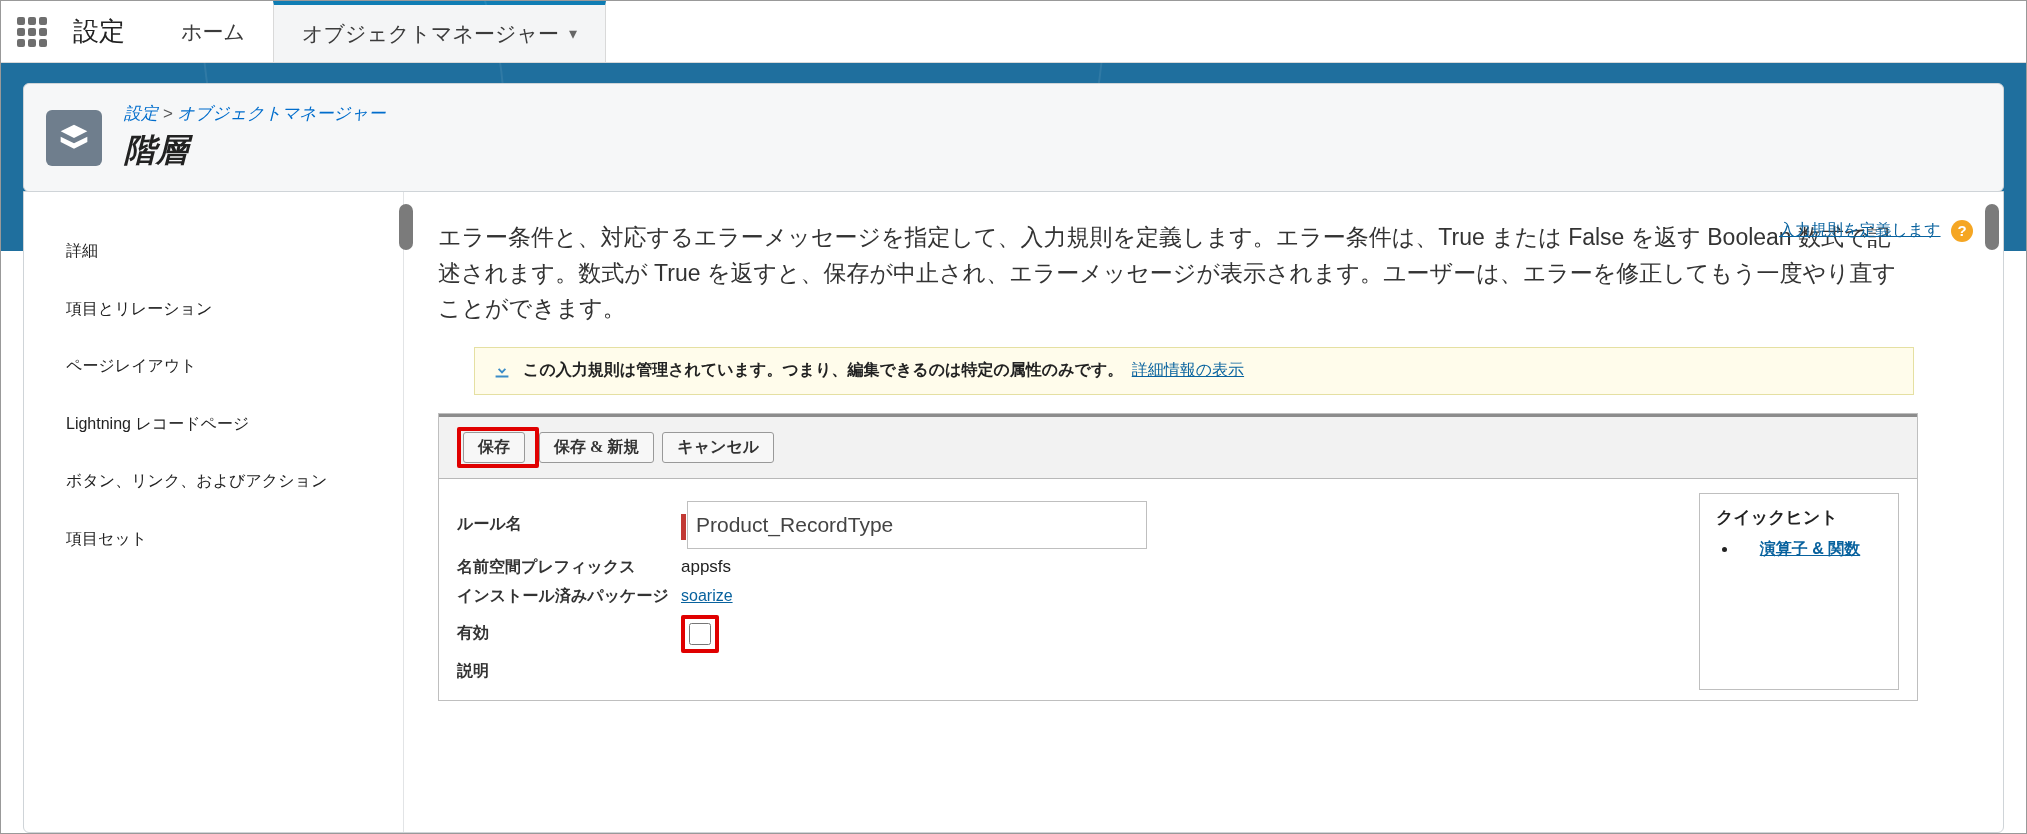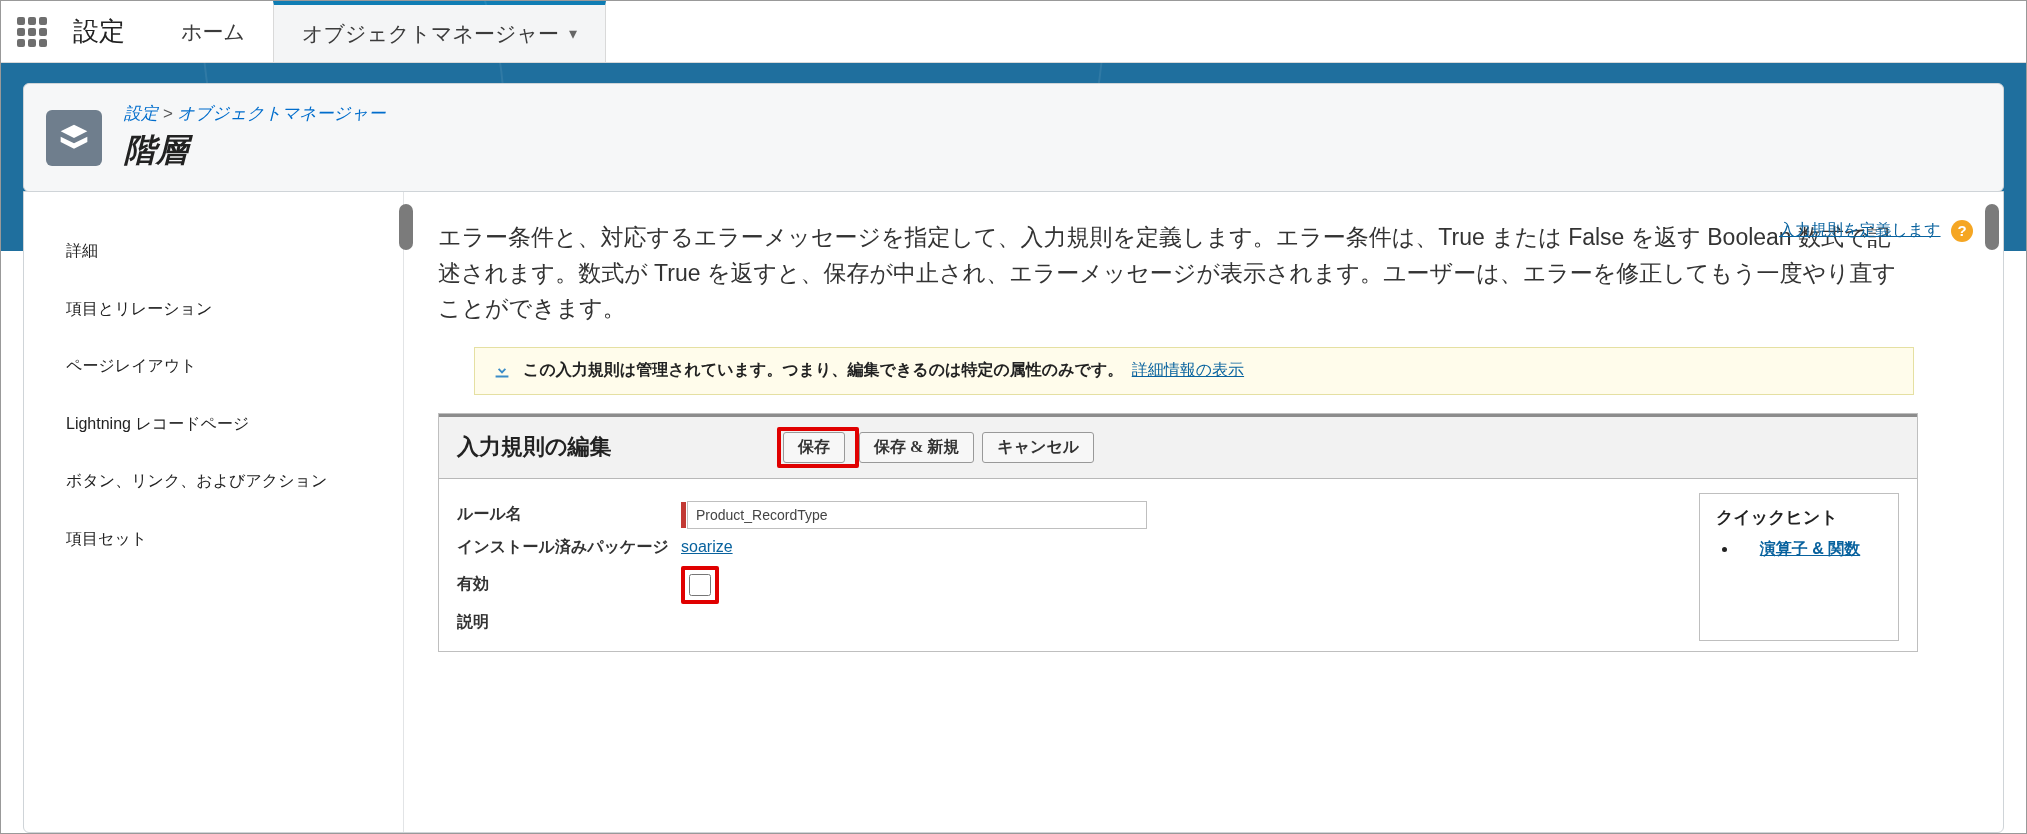--- a/index.html
+++ b/index.html
@@ -49,21 +49,21 @@
   .panel { border:1px solid #bfbfbf; margin-top:4px; max-width:1480px; }
   .panel-head { background:#f2f2f2; border-bottom:1px solid #b8b8b8; border-top:3px solid #8c8c8c; padding:10px 18px; display:flex; align-items:center; }
   .panel-head h2 { font-size:22px; font-weight:bold; flex:0 0 320px; }
   .btn { background:#f7f7f7; border:1px solid #999; border-radius:3px; padding:4px 14px; font-size:16px; font-weight:bold; color:#333; margin-right:8px; cursor:pointer;font-family:Liberation Serif, serif; }
   .frame-red { border:4px solid #e00000; padding:1px 2px; display:inline-block; border-radius:2px; }
 
   .panel-body { padding:14px 18px 10px 18px; display:flex;gap:44px; }
   .form-col { flex:1; }
   .form-row { display:flex; align-items:center; margin:8px 0; }
   .form-label { width:224px; font-weight:bold; font-size:16px; color:#333; }
-  .text-input { width:460px; height:28px; border:1px solid #bfbfbf; padding:4px 8px; font-size:14px; color:#444; }
+  .text-input { width:460px; height:48px; border:1px solid #bfbfbf; padding:4px 8px; font-size:21px; color:#444; }
   .req-bar { display:inline-block; width:5px; height:26px; background:#c23934; margin-right:1px; vertical-align:middle; }
   .link-val { color:#08629e; text-decoration:underline; cursor:pointer; font-size:16px; }
   .checkbox-wrap { border:4px solid #e00000; padding:4px; display:inline-flex; border-radius:2px; }
   .checkbox-wrap input { width:22px; height:22px; cursor:pointer; }
 
   .hint-box { width:200px; border:1px solid #bfbfbf; padding:12px 16px; font-size:16px; margin-left:30px; }
   .hint-box h3 { font-weight:bold; font-size:17px; margin-bottom:10px; }
   .hint-box a { color:#08629e; text-decoration:underline; font-weight:bold; cursor:pointer; }
   .hint-box ul { list-style:disc; padding-left:22px;text-align:center; }
 </style>
@@ -138,38 +138,41 @@
             <path fill="#3b8cc7" d="M12 3v9l3-3 1.4 1.4L12 15l-4.4-4.6L9 9l3 3V3h0zM5 17h14v2H5z"></path>
           </svg>
         <span>
           <b>この入力規則は管理されています。つまり、編集できるのは特定の属性のみです。</b>
           <a>詳細情報の表示</a>
         </span>
       </div>
 
       <div class="panel">
         <div class="panel-head">
-          <h2>入力規則の編集</h2>
           <span class="frame-red">
             <button class="btn">保存</button>
           </span>
           <button class="btn">保存 &amp; 新規</button>
           <button class="btn">キャンセル</button>
         </div>
 
         <div class="panel-body">
           <div class="form-col">
 
             <div class="form-row">
               <div class="form-label">ルール名</div>
               <div>
                 <span class="req-bar"></span><input class="text-input" type="text" value="Product_RecordType" style="">
               </div>
             </div>
 
+            <div class="form-row">
+              <div class="form-label">名前空間プレフィックス</div>
+              <div>appsfs</div>
+            </div>
 
             <div class="form-row">
               <div class="form-label">インストール済みパッケージ</div>
               <a class="link-val">soarize</a>
             </div>
 
             <div class="form-row">
               <div class="form-label">有効</div>
               <span class="checkbox-wrap">
                 <input type="checkbox" style="">

